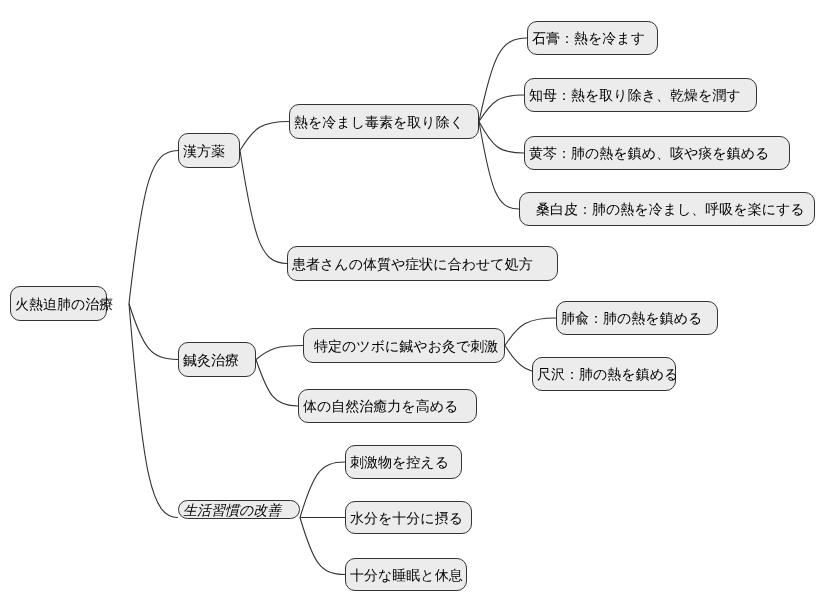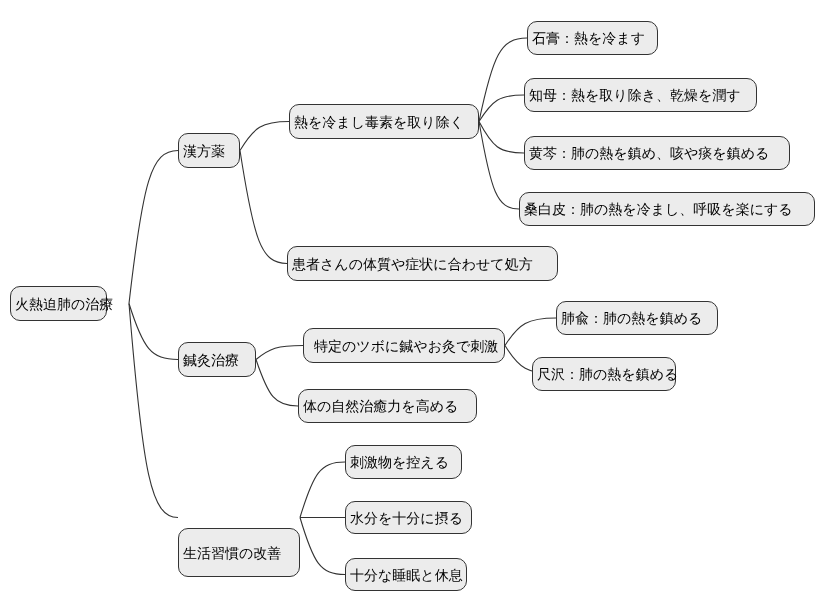--- a/index.html
+++ b/index.html
@@ -78,42 +78,42 @@
     </div>
     <div class="node" style="left: 527px; top: 21px; width: 131px; height: 34px;">
       <span class="label">石膏：熱を冷ます</span>
     </div>
     <div class="node" style="left: 524px; top: 78px; width: 233px; height: 34px;">
       <span class="label">知母：熱を取り除き、乾燥を潤す</span>
     </div>
     <div class="node" style="left: 524px; top: 136px; width: 266px; height: 34px;">
       <span class="label">黄芩：肺の熱を鎮め、咳や痰を鎮める</span>
     </div>
-    <div class="node" style="left: 519px; top: 192px; width: 296px; height: 34px;">
+    <div class="node" style="left: 519px; top: 192px; width: 296px; height: 34px; padding-left: 12px;">
       <span class="label">桑白皮：肺の熱を冷まし、呼吸を楽にする</span>
     </div>
     <div class="node" style="left: 287px; top: 246px; width: 271px; height: 35px;">
       <span class="label">患者さんの体質や症状に合わせて処方</span>
     </div>
     <div class="node" style="left: 178px; top: 342px; width: 78px; height: 35px;">
       <span class="label">鍼灸治療</span>
     </div>
     <div class="node" style="left: 303px; top: 328px; width: 202px; height: 35px; padding-left: 6px;">
       <span class="label">特定のツボに鍼やお灸で刺激</span>
     </div>
     <div class="node" style="left: 556px; top: 301px; width: 162px; height: 34px;">
       <span class="label">肺兪：肺の熱を鎮める</span>
     </div>
     <div class="node" style="left: 532px; top: 357px; width: 144px; height: 34px;">
       <span class="label">尺沢：肺の熱を鎮める</span>
     </div>
     <div class="node" style="left: 298px; top: 389px; width: 179px; height: 34px;">
       <span class="label">体の自然治癒力を高める</span>
     </div>
-    <div class="node" style="left: 178px; top: 528px; width: 122px; height: 49px;">
+    <div class="node" style="left: 178px; top: 500px; width: 122px; height: 19px; font-style: italic;">
       <span class="label">生活習慣の改善</span>
     </div>
     <div class="node" style="left: 345px; top: 445px; width: 117px; height: 34px;">
       <span class="label">刺激物を控える</span>
     </div>
     <div class="node" style="left: 345px; top: 501px; width: 127px; height: 33px;">
       <span class="label">水分を十分に摂る</span>
     </div>
     <div class="node" style="left: 345px; top: 558px; width: 122px; height: 33px;">
       <span class="label">十分な睡眠と休息</span>

